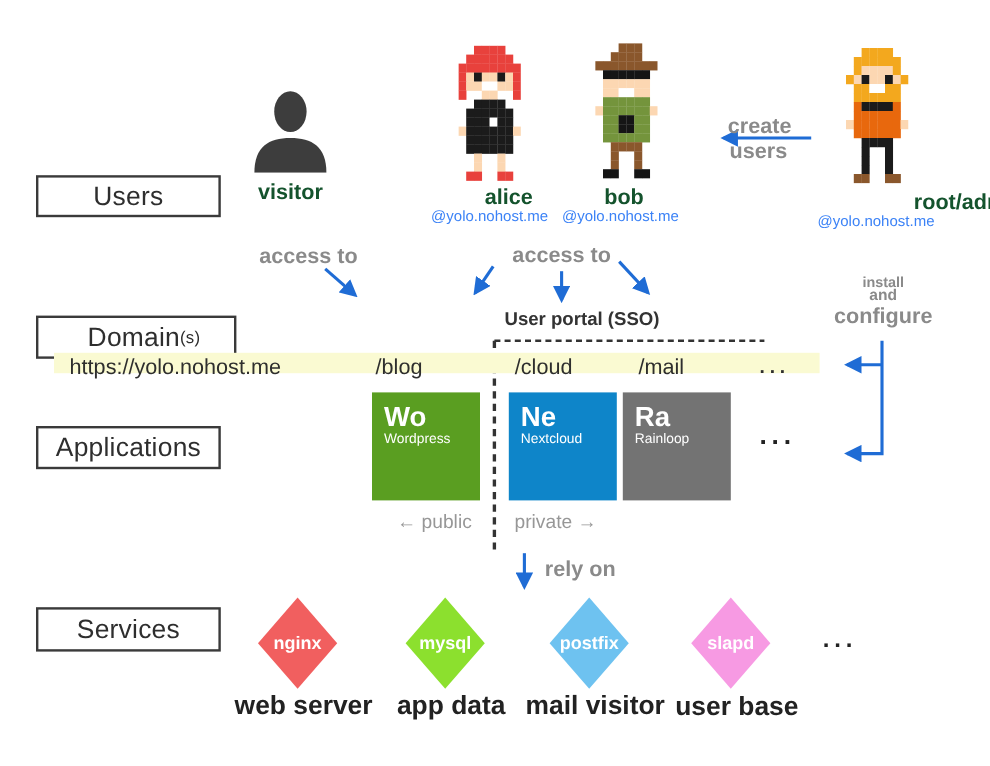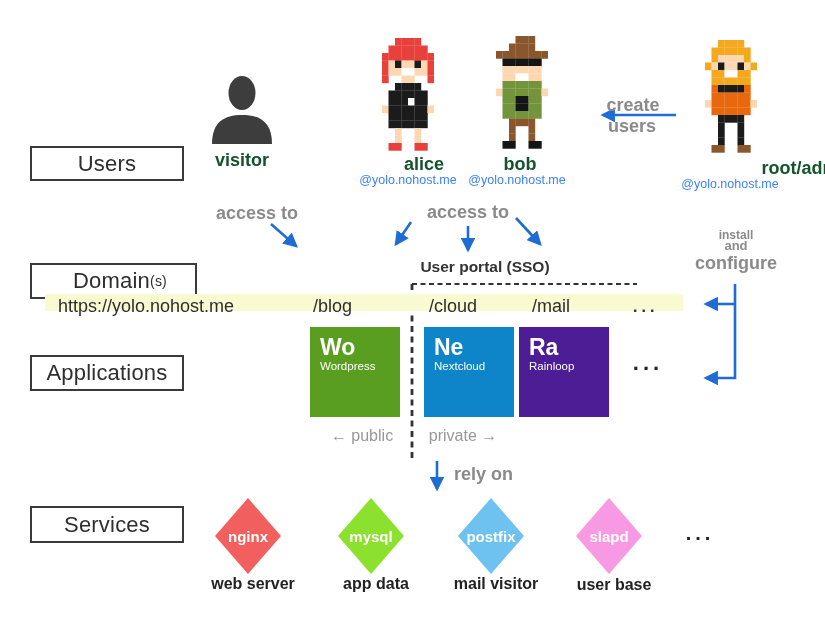--- a/index.html
+++ b/index.html
@@ -29,21 +29,21 @@
   .tile .abbr{font-weight:bold;font-size:23px;line-height:24px;}
   .tile .tname{font-size:11.5px;margin-top:1px;}
   .dots{font-weight:bold;color:#222;letter-spacing:4px;white-space:nowrap;}
   
   .diamond{position:absolute;width:68px;height:78px;}
   .diamond svg{position:absolute;left:0;top:0;}
   .diamond .dlabel{
     position:absolute;inset:0;display:flex;align-items:center;justify-content:center;
     color:#fff;font-weight:bold;font-size:15px;
   }
-  .srole{font-weight:bold;font-size:16px;color:#222;}
+  .srole{font-weight:bold;font-size:22px;color:#222;}
   .portal{font-weight:bold;font-size:15.5px;color:#333;}
   .pubpriv{font-size:16px;color:#979797;}
   .overlay{position:absolute;left:0;top:0;pointer-events:none;}
   .sprite{position:absolute;}
 </style>
 </head>
 <body>
 
 <div class="stage">
 
@@ -362,21 +362,21 @@
   </div>
 
   <div class="tile" style="left: 310px; background-color: rgb(90, 158, 33);">
     <div class="abbr">Wo</div>
     <div class="tname">Wordpress</div>
   </div>
   <div class="tile" style="left: 424px; background-color: rgb(14, 133, 201);">
     <div class="abbr">Ne</div>
     <div class="tname">Nextcloud</div>
   </div>
-  <div class="tile" style="left: 519px; background-color: #4c1d95;">
+  <div class="tile" style="left: 519px; background-color: #737373;">
     <div class="abbr">Ra</div>
     <div class="tname">Rainloop</div>
   </div>
   <div class="abs ctr dots" style="left:648px;top:350px;font-size:22px;">...</div>
 
   <div class="abs ctr pubpriv" style="left:362px;top:427px;">← public</div>
   <div class="abs ctr pubpriv" style="left:463px;top:427px;text-align:center;">private →</div>
 
   <div class="abs muted" style="left:454px;top:464px;">rely on</div>
 

